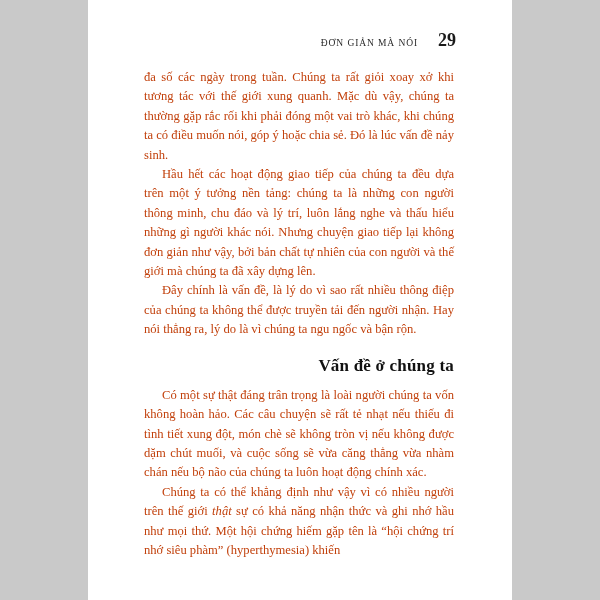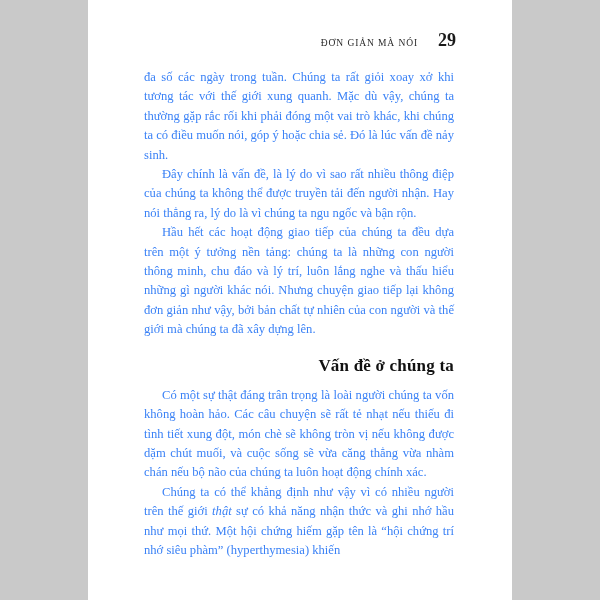--- a/index.html
+++ b/index.html
@@ -60,21 +60,21 @@
     top: 68px;
     left: 56px;
     width: 310px;
     box-sizing: border-box;
   }
   .body-text p {
     margin: 0;
     font-family: "Liberation Serif", serif;
     font-size: 12.6px;
     line-height: 19.4px;
-    color: #3b82f6;
+    color: #c2410c;
     text-align: justify;
     text-justify: inter-word;
     hyphens: none;
   }
   .body-text p.indent {
     text-indent: 18px;
   }
   .body-text p + p {
     margin-top: 0;
   }
@@ -96,22 +96,22 @@
 <div class="page">
   <div class="page-inner">
 
     <div class="running-head">
       <span class="running-title">ĐƠN GIẢN MÀ NÓI</span>
       <span class="folio">29</span>
     </div>
 
     <div class="body-text">
       <p>đa số các ngày trong tuần. Chúng ta rất giỏi xoay xở khi tương tác với thế giới xung quanh. Mặc dù vậy, chúng ta thường gặp rắc rối khi phải đóng một vai trò khác, khi chúng ta có điều muốn nói, góp ý hoặc chia sẻ. Đó là lúc vấn đề nảy sinh.</p>
+      <p class="indent">Hầu hết các hoạt động giao tiếp của chúng ta đều dựa trên một ý tưởng nền tảng: chúng ta là những con người thông minh, chu đáo và lý trí, luôn lắng nghe và thấu hiểu những gì người khác nói. Nhưng chuyện giao tiếp lại không đơn giản như vậy, bởi bản chất tự nhiên của con người và thế giới mà chúng ta đã xây dựng lên.</p>
       <p class="indent">Đây chính là vấn đề, là lý do vì sao rất nhiều thông điệp của chúng ta không thể được truyền tải đến người nhận. Hay nói thẳng ra, lý do là vì chúng ta ngu ngốc và bận rộn.</p>
-      <p class="indent">Hầu hết các hoạt động giao tiếp của chúng ta đều dựa trên một ý tưởng nền tảng: chúng ta là những con người thông minh, chu đáo và lý trí, luôn lắng nghe và thấu hiểu những gì người khác nói. Nhưng chuyện giao tiếp lại không đơn giản như vậy, bởi bản chất tự nhiên của con người và thế giới mà chúng ta đã xây dựng lên.</p>
 
       <h2 class="section-heading">Vấn đề ở chúng ta</h2>
 
       <p class="indent">Có một sự thật đáng trân trọng là loài người chúng ta vốn không hoàn hảo. Các câu chuyện sẽ rất tẻ nhạt nếu thiếu đi tình tiết xung đột, món chè sẽ không tròn vị nếu không được dặm chút muối, và cuộc sống sẽ vừa căng thẳng vừa nhàm chán nếu bộ não của chúng ta luôn hoạt động chính xác.</p>
 
       <p class="indent"><span>Chúng ta có thể khẳng định như vậy vì có nhiều người trên thế giới </span><em class="ital">thật</em><span> sự có khả năng nhận thức và ghi nhớ hầu như mọi thứ. Một hội chứng hiếm gặp tên là “hội chứng trí nhớ siêu phàm” (hyperthymesia) khiến</span></p>
     </div>
 
   </div>
 </div>

